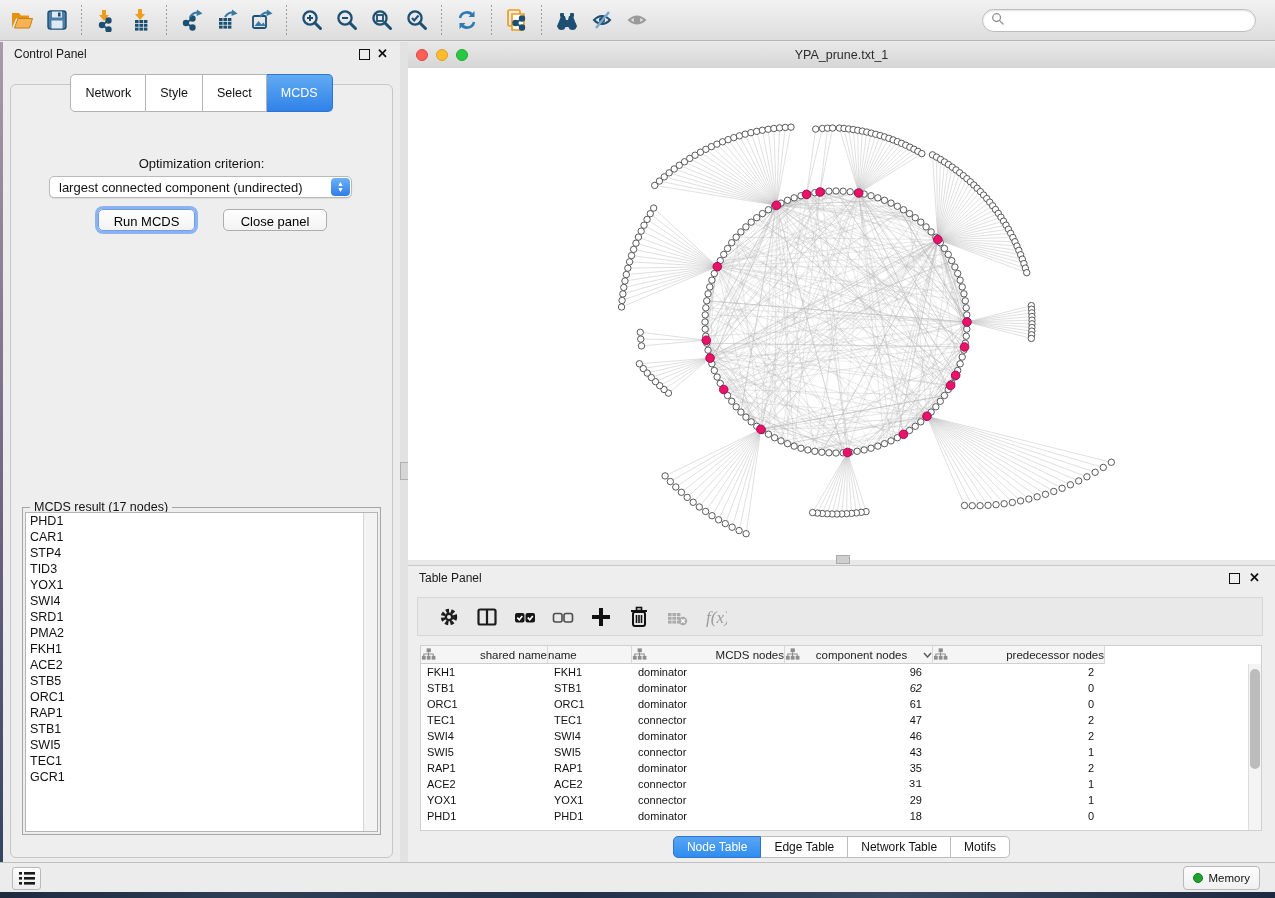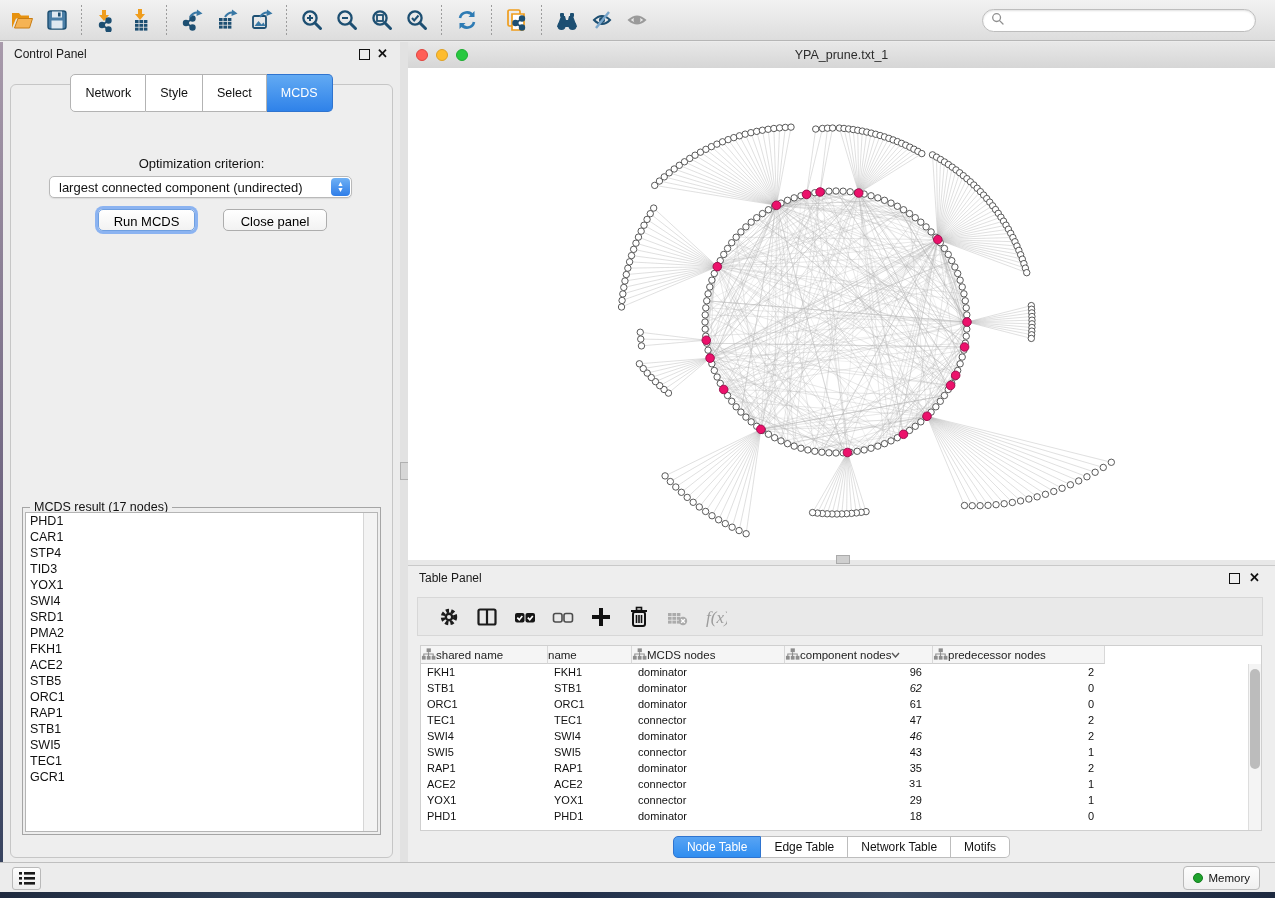--- a/index.html
+++ b/index.html
@@ -55,21 +55,21 @@
   .net-title{position:absolute;left:0;right:0;top:6px;text-align:center;font-size:12.5px;color:#2c2c2c;}
   .net-canvas{position:absolute;left:0;top:26px;right:0;bottom:0;background:#fff;}
   .h-handle{position:absolute;left:428px;bottom:-4px;width:12px;height:7px;background:#cfcfcf;border:1px solid #ababab;z-index:4;}
   
   .tpanel{position:absolute;left:0;top:523px;right:0;bottom:0;background:#eeeeee;border-top:1px solid #c9c9c9;}
   .tt-bar{position:absolute;left:9px;right:12px;top:31px;height:39px;background:#e9e9e9;border:1px solid #d7d7d7;
           display:flex;align-items:center;padding-left:12px;box-sizing:border-box;}
   .tt-btn{width:38px;height:30px;display:flex;align-items:center;justify-content:center;}
   .tablewrap{position:absolute;left:12px;right:13px;top:79px;height:186px;background:#fff;border:1px solid #cfcfcf;box-sizing:border-box;}
   .thead{display:flex;height:18px;background:#f5f5f5;}
-  .th{display:flex;align-items:center;justify-content:flex-start;border-right:1px solid #d8d8d8;border-bottom:1px solid #cfcfcf;
+  .th{display:flex;align-items:center;justify-content:space-between;border-right:1px solid #d8d8d8;border-bottom:1px solid #cfcfcf;
       box-sizing:border-box;font-size:11.5px;color:#222;background:#f5f5f5;}
   .th.filler{background:#fff;border-right:none;border-bottom:none;}
   .trow{display:flex;height:16px;}
   .td{font-size:11px;line-height:16px;box-sizing:border-box;white-space:nowrap;overflow:hidden;}
   .td.num{text-align:right;}
   .t-scroll{position:absolute;right:0;top:18px;bottom:0;width:12px;background:#f4f4f4;border-left:1px solid #ddd;}
   .t-thumb{position:absolute;left:1px;right:1px;top:5px;height:100px;background:#bcbcbc;border-radius:6px;}
   .t-tabs{position:absolute;left:0;right:0;top:270px;display:flex;justify-content:center;}
   .t-tab{height:20px;line-height:20px;padding:0 13px;background:#fff;border:1px solid #bdbdbd;border-left:none;font-size:12px;}
   .t-tab:first-child{border-left:1px solid #bdbdbd;border-radius:5px 0 0 5px;}
@@ -1308,21 +1308,21 @@
                 <div class="td" style="width: 127px; padding: 0px 0px 0px 6px;">TEC1</div>
                 <div class="td" style="width: 84px; padding: 0px 0px 0px 6px;">TEC1</div>
                 <div class="td" style="width: 153px; padding: 0px 0px 0px 6px;">connector</div>
                 <div class="td num" style="width: 148px; padding: 0px 11px 0px 0px;">47</div>
                 <div class="td num" style="width: 172px; padding: 0px 11px 0px 0px;">2</div>
               </div>
               <div class="trow">
                 <div class="td" style="width: 127px; padding: 0px 0px 0px 6px;">SWI4</div>
                 <div class="td" style="width: 84px; padding: 0px 0px 0px 6px;">SWI4</div>
                 <div class="td" style="width: 153px; padding: 0px 0px 0px 6px;">dominator</div>
-                <div class="td num" style="width: 148px; padding: 0px 11px 0px 0px; font-style: italic;">46</div>
+                <div class="td num" style="width: 148px; padding: 0px 11px 0px 0px;">46</div>
                 <div class="td num" style="width: 172px; padding: 0px 11px 0px 0px;">2</div>
               </div>
               <div class="trow">
                 <div class="td" style="width: 127px; padding: 0px 0px 0px 6px;">SWI5</div>
                 <div class="td" style="width: 84px; padding: 0px 0px 0px 6px;">SWI5</div>
                 <div class="td" style="width: 153px; padding: 0px 0px 0px 6px;">connector</div>
                 <div class="td num" style="width: 148px; padding: 0px 11px 0px 0px;">43</div>
                 <div class="td num" style="width: 172px; padding: 0px 11px 0px 0px;">1</div>
               </div>
               <div class="trow">

